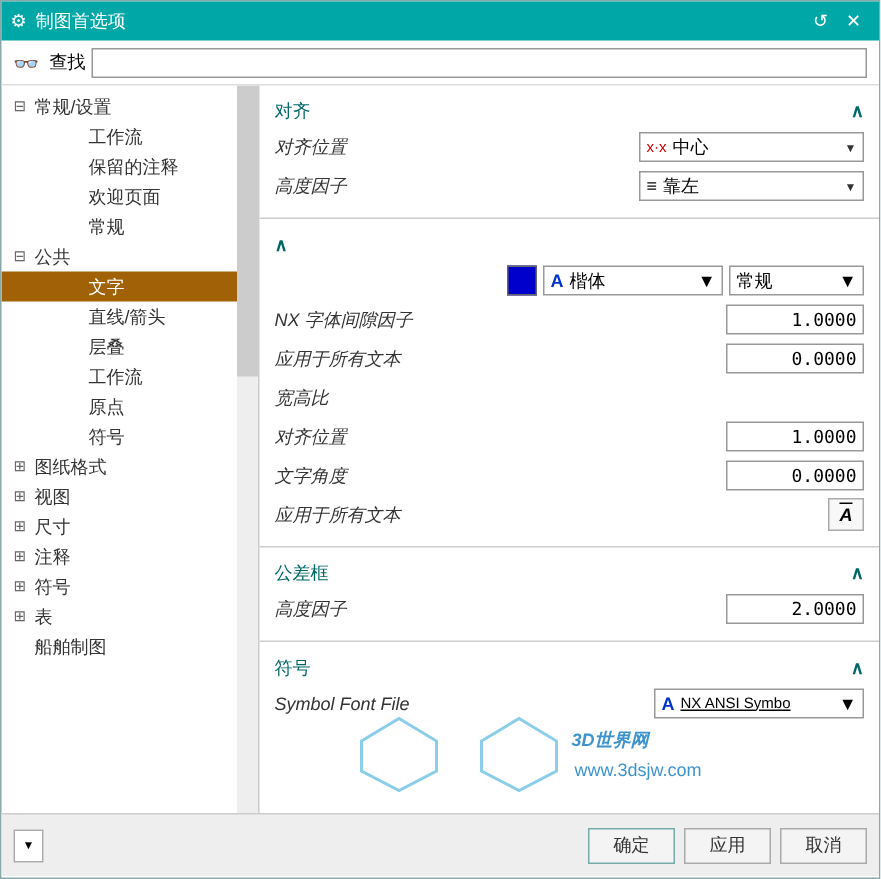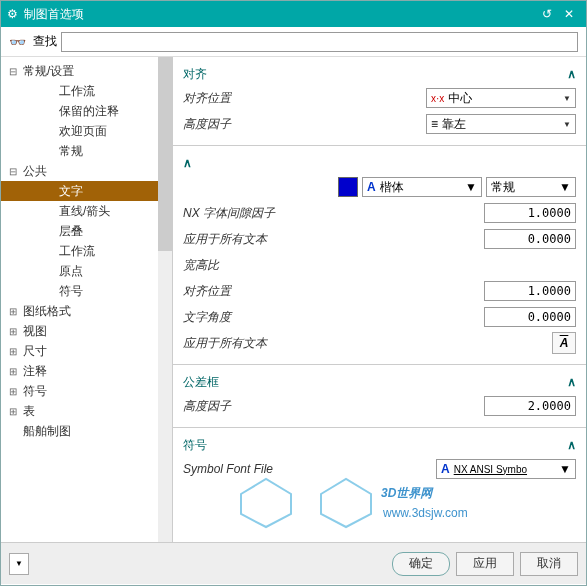--- a/index.html
+++ b/index.html
@@ -35,21 +35,21 @@
 .fontcombo { width: 120px; margin-left: 4px; height: 20px; border: 1px solid #999; display: flex; align-items: center; padding: 0 4px; }
 .fontcombo .A { color: #0033cc; font-weight: bold; margin-right: 4px; }
 .stylecombo { width: 90px; margin-left: 4px; height: 20px; border: 1px solid #999; display: flex; align-items: center; padding: 0 4px; }
 .iconbtn { width: 24px; height: 22px; border: 1px solid #aaa; background: #f8f8f8; display: flex; align-items: center; justify-content: center; }
 .iconbtn .Aital { font-style: italic; font-weight: bold; color: #000; text-decoration: overline; }
 .watermark { position: absolute; left: 48px; bottom: 10px; opacity: 0.9; pointer-events: none; }
 .footer { height: 42px; background: #eee; border-top: 1px solid #ccc; display: flex; align-items: center; padding: 0 8px; }
 .footer .fdd { width: 20px; height: 22px; border: 1px solid #aaa; background: #fff; display: flex; align-items: center; justify-content: center; font-size: 8px; }
 .footer .spacer { flex: 1; }
 .footer .btn { height: 24px; min-width: 58px; border: 1px solid #aaa; background: #f4f4f4; margin-left: 6px; color: #333; }
-.footer .btn.primary { border-color: #7aa; border-radius: 11px; }
+.footer .btn.primary { border-color: #7aa; }
 svg.wm { width: 320px; height: 70px; }
 </style>
 </head>
 <body>
 
 <div class="window">
 
   <div class="titlebar">
     <span class="gear">⚙</span>
     <span class="title">制图首选项</span>

